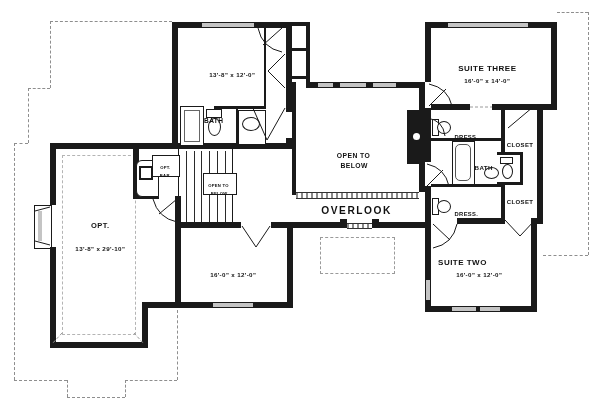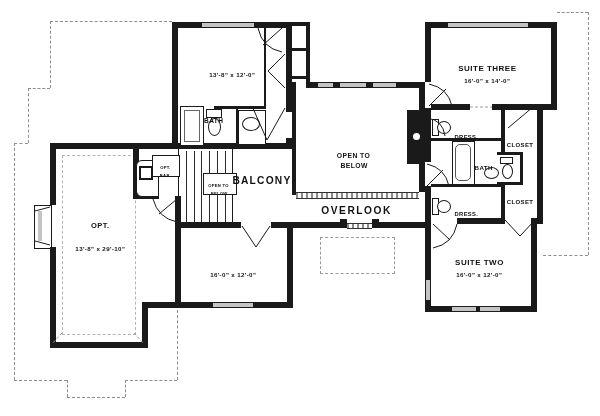--- a/index.html
+++ b/index.html
@@ -180,37 +180,36 @@
   <div class="lab" style="left:162px;top:64px;"><span class="t" style="--s:.62">13'-8" x 12'-0"</span></div>
 
   <div class="lab" style="left:144px;top:110px;"><span class="t" style="--s:.66">BATH</span></div>
 
   <div class="lab" style="left:95px;top:157px;"><span class="t" style="--s:.42">OPT.</span></div>
   <div class="lab" style="left:95px;top:165px;"><span class="t" style="--s:.42">BAR</span></div>
 
   <div class="lab" style="left:149px;top:175px;"><span class="t" style="--s:.42">OPEN TO</span></div>
   <div class="lab" style="left:149px;top:183px;"><span class="t" style="--s:.42">BELOW</span></div>
 
-  <div class="lab" style="left:192px;top:170px;"><span class="t" style="--s:1.02;letter-spacing:1.2px;">BALCONY</span></div>
 
   <div class="lab" style="left:30px;top:215px;"><span class="t" style="--s:.75">OPT.</span></div>
   <div class="lab" style="left:30px;top:238px;"><span class="t" style="--s:.62">13'-8" x 29'-10"</span></div>
 
   <div class="lab" style="left:163px;top:264px;"><span class="t" style="--s:.62">16'-0" x 12'-0"</span></div>
 
   <div class="lab" style="left:284px;top:145px;"><span class="t" style="--s:.68">OPEN TO</span></div>
   <div class="lab" style="left:284px;top:155px;"><span class="t" style="--s:.68">BELOW</span></div>
 
   <div class="lab" style="left:287px;top:200px;"><span class="t" style="--s:1.02;letter-spacing:1.5px;">OVERLOOK</span></div>
 
   <div class="lab" style="left:417px;top:58px;"><span class="t" style="--s:.8">SUITE THREE</span></div>
   <div class="lab" style="left:417px;top:70px;"><span class="t" style="--s:.62">16'-0" x 14'-0"</span></div>
 
   <div class="lab" style="left:396px;top:126px;"><span class="t" style="--s:.58">DRESS.</span></div>
   <div class="lab" style="left:450px;top:134px;"><span class="t" style="--s:.6">CLOSET</span></div>
   <div class="lab" style="left:414px;top:157px;"><span class="t" style="--s:.62">BATH</span></div>
   <div class="lab" style="left:450px;top:191px;"><span class="t" style="--s:.6">CLOSET</span></div>
   <div class="lab" style="left:396px;top:203px;"><span class="t" style="--s:.58">DRESS.</span></div>
 
-  <div class="lab" style="left:409px;top:252px;"><span class="t" style="--s:.8">SUITE TWO</span></div>
+  <div class="lab" style="left:392px;top:252px;"><span class="t" style="--s:.8">SUITE TWO</span></div>
   <div class="lab" style="left:409px;top:264px;"><span class="t" style="--s:.62">16'-0" x 12'-0"</span></div>
 
 </div>
 
 </body></html>

